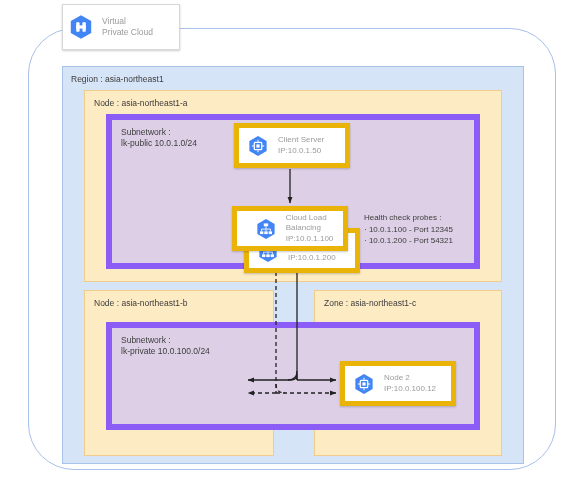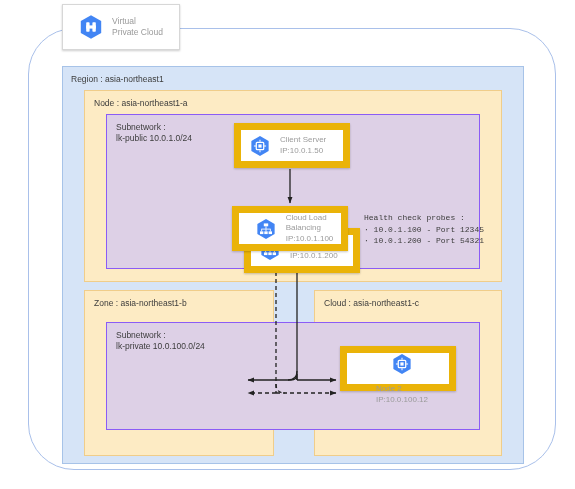--- a/index.html
+++ b/index.html
@@ -29,21 +29,21 @@
   }
   
   #vpc-chip {
     left: 62px; top: 4px;
     width: 118px; height: 46px;
     background: #ffffff;
     border: 1px solid #d7d7d7;
     box-shadow: 0 1px 2px rgba(0,0,0,.20);
     display: flex;
     align-items: center;
-    padding-left: 15px;
+    padding-left: 5px;
     gap: 8px;
   }
   #vpc-chip .chip-label {
     font-size: 8.5px;
     line-height: 11px;
     color: #9a9a9a;
     white-space: pre-line;
   }
 
   
@@ -67,59 +67,58 @@
     border: 1px solid #f0cd8a;
   }
   #zone-a { left: 84px; top: 90px; width: 418px; height: 192px; }
   #zone-b { left: 84px; top: 290px; width: 190px; height: 166px; }
   #zone-c { left: 314px; top: 290px; width: 188px; height: 166px; }
   .zone-label { left: 9px; top: 7px; }
 
   
   .subnet-box {
     background: #ddd0e6;
-    border: 1px solid #8b5cf6;
+    border: 6px solid #8b5cf6;
   }
   #subnet-public { left: 106px; top: 114px; width: 374px; height: 155px; }
   #subnet-private { left: 106px; top: 322px; width: 374px; height: 108px; }
   .subnet-label { left: 9px; top: 7px; }
 
   
   .node-card {
     background: #ffffff;
-    border: 7px solid #eab308;
+    border: 5px solid #eab308;
     box-shadow: 0 1px 2px rgba(0,0,0,.22);
     display: flex;
     align-items: center;
     padding-left: 8px;
     gap: 9px;
   }
   .node-text {
     font-size: 8px;
     line-height: 10.5px;
     color: #9b9b9b;
     white-space: pre-line;
   }
   #client-server-card { left: 234px; top: 123px; width: 116px; height: 45px; }
   #lb-card-back      { left: 244px; top: 228px; width: 116px; height: 45px; z-index: 5; }
   #lb-card-front     { left: 232px; top: 206px; width: 116px; height: 45px; z-index: 6; justify-content: center; }
   #node1-card        { left: 128px; top: 363px; width: 116px; height: 45px; z-index: 7; }
-  #node2-card        { left: 340px; top: 346px; width: 116px; height: 45px; z-index: 7; flex-direction: column; }
+  #node2-card        { left: 340px; top: 361px; width: 116px; height: 45px; z-index: 7; }
 
   
   #lb-card-back { align-items: flex-end; padding-bottom: 5px; }
 
   
   #health-text {
     left: 364px; top: 212px;
     font-size: 8px;
     line-height: 11.5px;
     color: #3c3c3c;
     white-space: pre-line;
-    font-family: Liberation Mono, monospace;
   }
 
   
   .hex {
     width: 26px; height: 26px;
     position: relative;
     flex: 0 0 auto;
   }
   .hex svg { display: block; }
   .hex-sm { width: 22px; height: 22px; }
@@ -145,25 +144,25 @@
   <div class="abs zone-box" id="zone-a">
     <div class="abs box-label zone-label">Node : asia-northeast1-a</div>
   </div>
 
   <div class="abs subnet-box" id="subnet-public">
     <div class="abs box-label subnet-label">Subnetwork :
 lk-public 10.0.1.0/24</div>
   </div>
 
   <div class="abs zone-box" id="zone-b">
-    <div class="abs box-label zone-label">Zone : asia-northeast1-b</div>
+    <div class="abs box-label zone-label">Node : asia-northeast1-b</div>
   </div>
 
   <div class="abs zone-box" id="zone-c">
-    <div class="abs box-label zone-label">Cloud : asia-northeast1-c</div>
+    <div class="abs box-label zone-label">Zone : asia-northeast1-c</div>
   </div>
 
   <div class="abs subnet-box" id="subnet-private">
     <div class="abs box-label subnet-label">Subnetwork :
 lk-private 10.0.100.0/24</div>
   </div>
 
   <div class="abs" id="health-text">Health check probes :
 · 10.0.1.100 - Port 12345
 · 10.0.1.200 - Port 54321</div>

